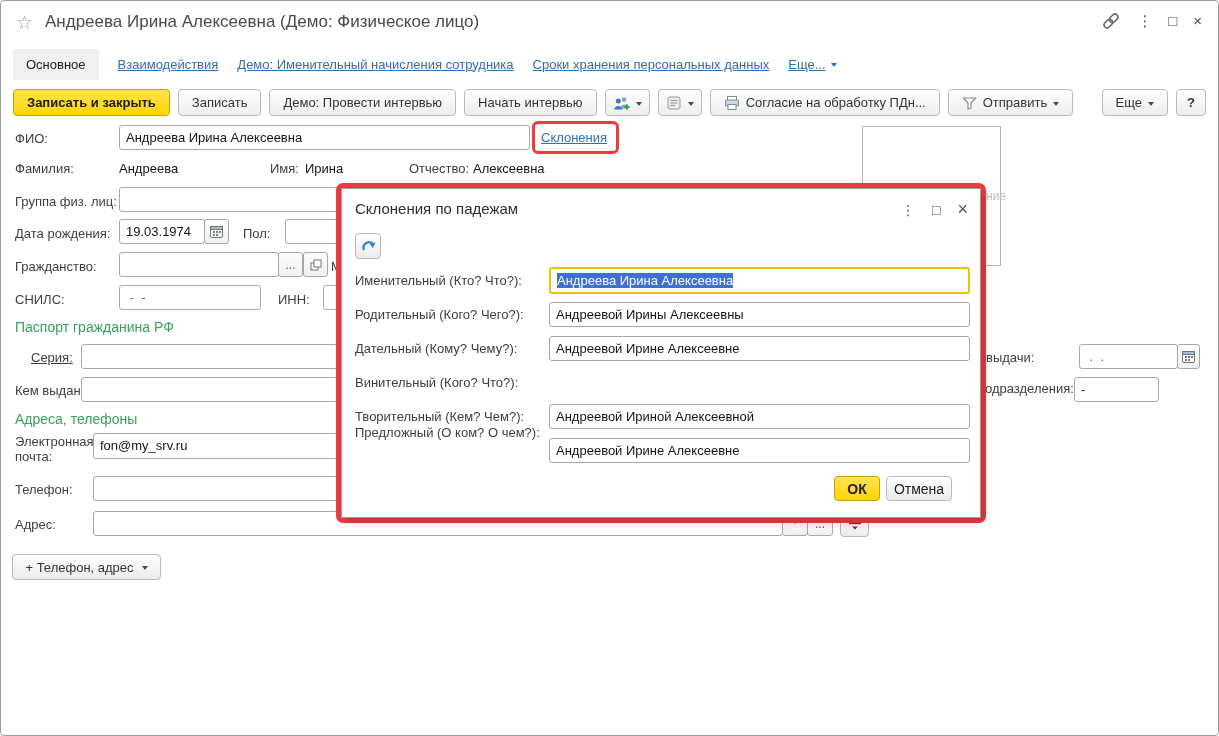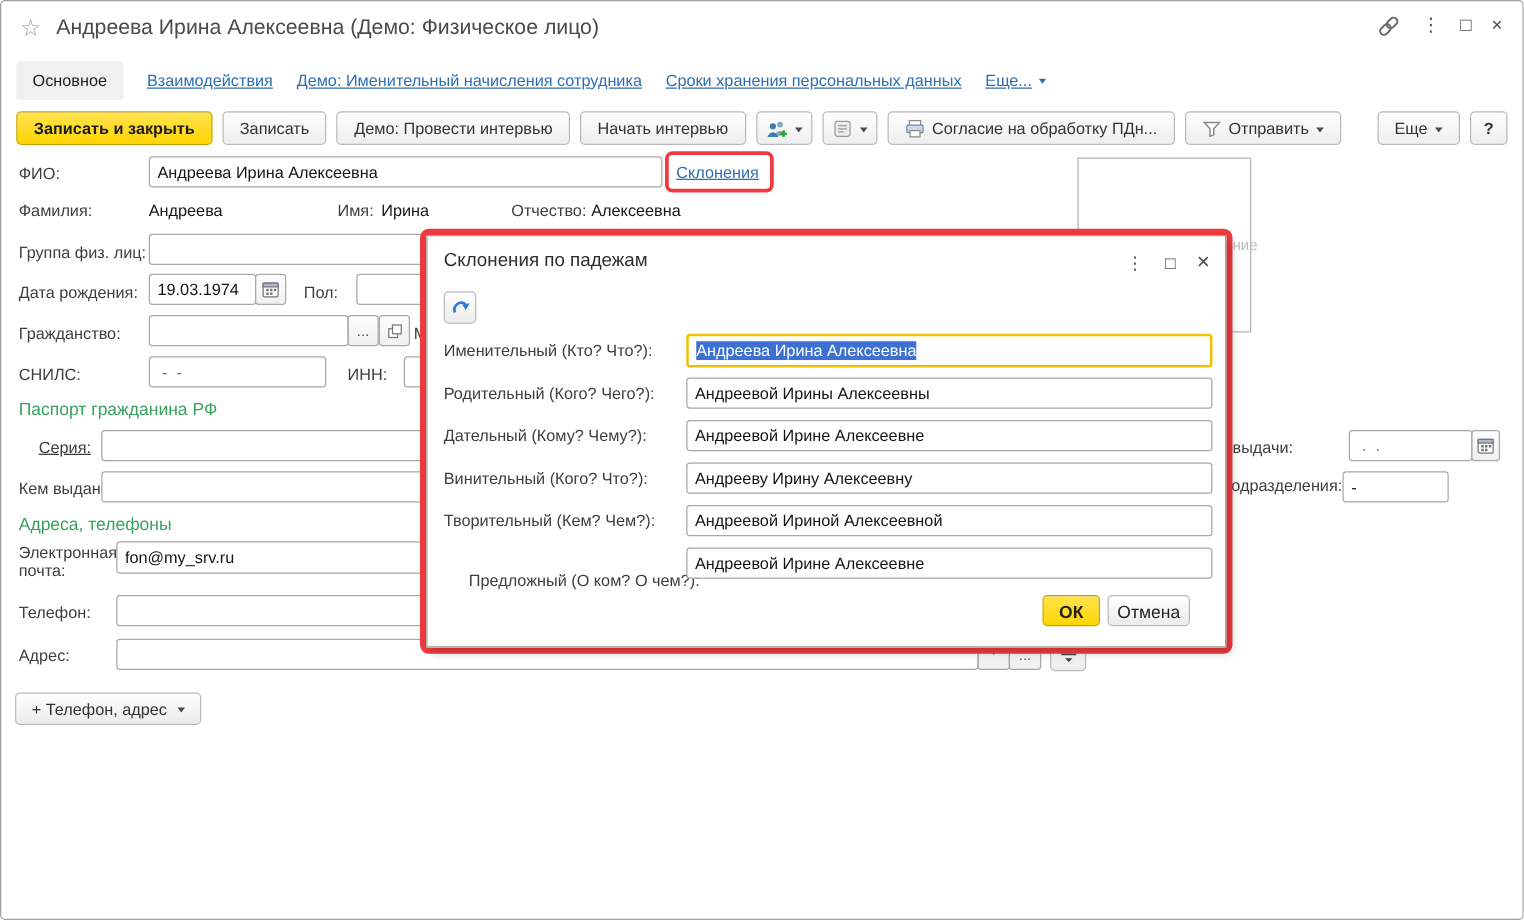--- a/index.html
+++ b/index.html
@@ -266,26 +266,25 @@
       <div class="dlbl" style="top:84px;">Именительный (Кто? Что?):</div>
       <div class="dfield focused" style="top:78px;"><span class="sel">Андреева Ирина Алексеевна</span></div>
 
       <div class="dlbl" style="top:118px;">Родительный (Кого? Чего?):</div>
       <div class="dfield" style="top:113px;">Андреевой Ирины Алексеевны</div>
 
       <div class="dlbl" style="top:152px;">Дательный (Кому? Чему?):</div>
       <div class="dfield" style="top:147px;">Андреевой Ирине Алексеевне</div>
 
       <div class="dlbl" style="top:186px;">Винительный (Кого? Что?):</div>
-      <div class="dfield" style="top:181px;">Андрееву Ирину Алексеевну</div>
 
       <div class="dlbl" style="top:220px;">Творительный (Кем? Чем?):</div>
       <div class="dfield" style="top:215px;">Андреевой Ириной Алексеевной</div>
 
-      <div class="dlbl" style="top:268px;margin-left:20px;">Предложный (О ком? О чем?):</div>
+      <div class="dlbl" style="top:236px;">Предложный (О ком? О чем?):</div>
       <div class="dfield" style="top:249px;">Андреевой Ирине Алексеевне</div>
 
       <div class="dbtn dbtn-ok">ОК</div>
       <div class="dbtn dbtn-cancel">Отмена</div>
     </div>
   </div>
 
 </div>
 
 </body></html>

